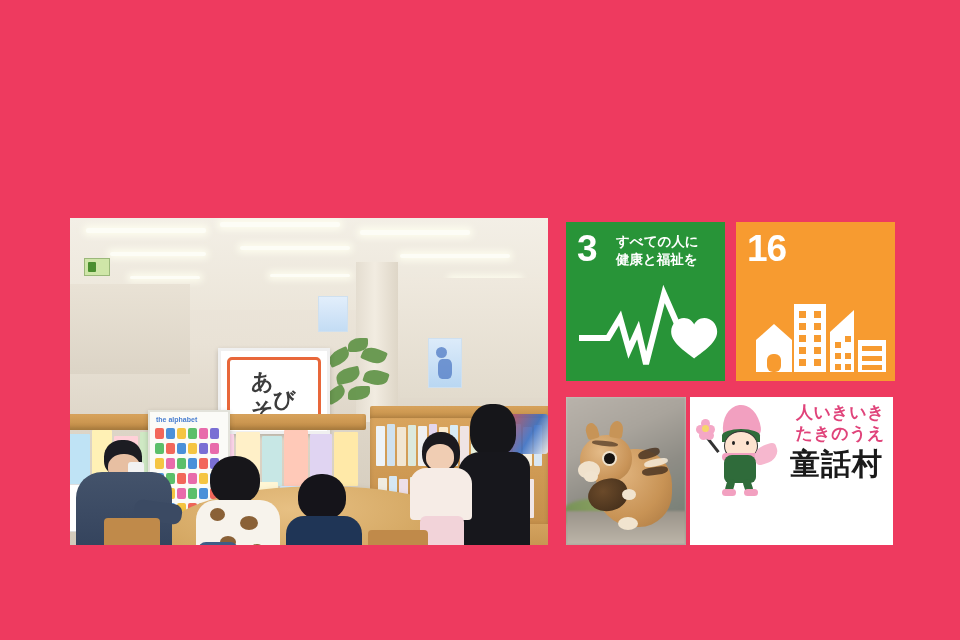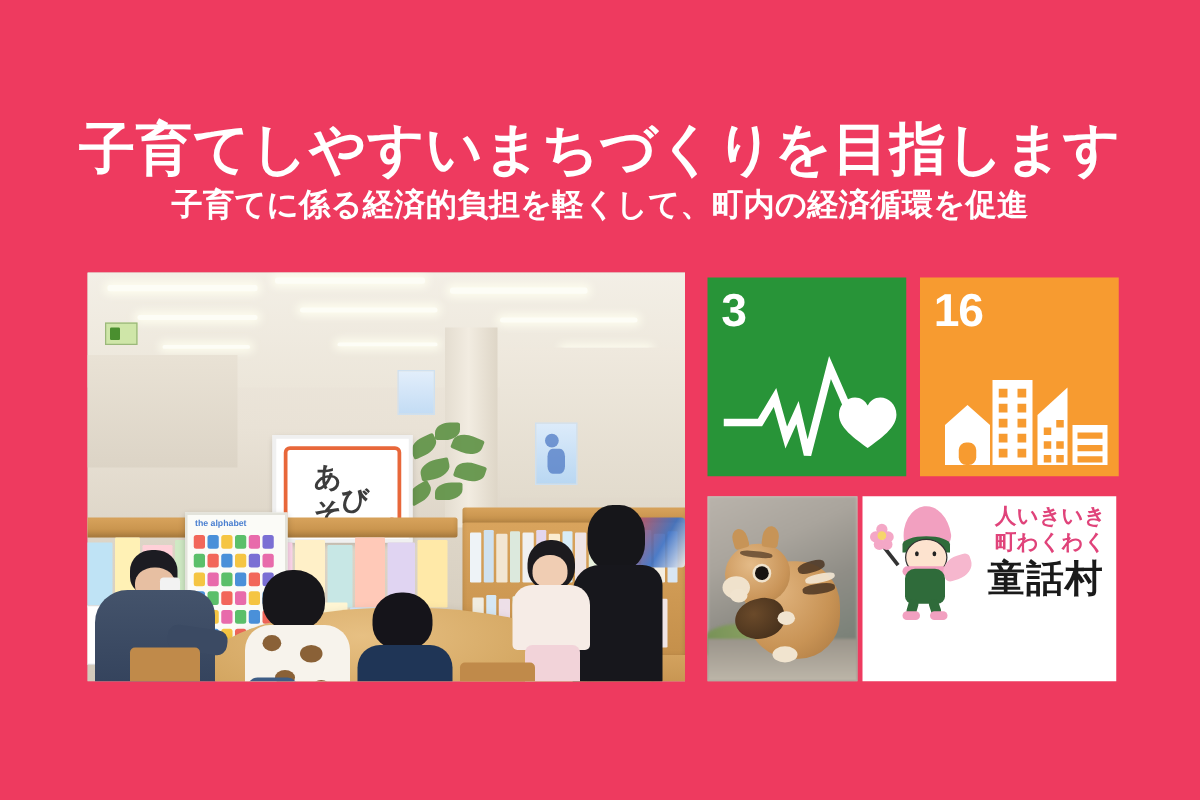--- a/index.html
+++ b/index.html
@@ -141,24 +141,20 @@
   .m-wand{position:absolute;left:-2px;top:22px;width:30px;height:3px;
     background:#333;transform:rotate(52deg);transform-origin:left center;}
   .m-flower{position:absolute;left:-6px;top:14px;width:20px;height:20px;}
   .m-petal{position:absolute;width:9px;height:9px;background:#f4a7c6;border-radius:50%;}
 </style>
 </head>
 <body>
 
 <div class="stage">
 
-  <div class="headline-block">
-    <div class="title">子育てしやすいまちづくりを目指します</div>
-    <div class="subtitle">子育てに係る経済的負担を軽くして、町内の経済循環を促進</div>
-  </div>
 
   <div class="photo" id="library-photo">
     <div class="lib-scene"></div>
     <div class="ceiling"></div>
 
     <div class="ceil-light" style="left:16px;top:10px;width:120px;height:5px;"></div>
     <div class="ceil-light" style="left:150px;top:4px;width:120px;height:5px;"></div>
     <div class="ceil-light" style="left:290px;top:12px;width:110px;height:5px;"></div>
     <div class="ceil-light" style="left:40px;top:34px;width:96px;height:4px;"></div>
     <div class="ceil-light" style="left:170px;top:28px;width:110px;height:4px;"></div>
@@ -365,20 +361,22 @@
       <div class="body" style="left:2px;top:36px;width:62px;height:52px;background:#f6ece6;border-radius:16px 16px 4px 4px;"></div>
       <div style="position:absolute;left:12px;top:84px;width:44px;height:36px;background:#f2d3d9;border-radius:6px;"></div>
     </div>
 
     <div class="chair-back" style="left:34px;top:300px;width:56px;height:46px;"></div>
     <div class="chair-back" style="left:298px;top:312px;width:60px;height:36px;"></div>
   </div>
 
   <div class="sdg" id="sdg-3">
     <div class="sdg-num">3</div>
+    <div class="sdg-txt">すべての人に
+健康と福祉を</div>
     <div class="sdg-art">
       <svg viewBox="0 0 159 103" width="159" height="103" aria-hidden="true">
         <polyline points="16,60 42,60 54,40 63,72 72,52 80,86 98,16 112,48" fill="none" stroke="#ffffff" stroke-width="6" stroke-linecap="square" stroke-linejoin="miter"></polyline>
         <path d="M113 57 c0-9 7-15 14-15 5 0 9 3 11 7 2-4 6-7 11-7 7 0 14 6 14 15 0 13-19 24-25 29 -6-5-25-16-25-29z" fill="#ffffff" transform="translate(-8,-6) scale(0.92) translate(10,8)"></path>
       </svg>
     </div>
   </div>
 
   <div class="sdg" id="sdg-11">
     <div class="sdg-num">16</div>
@@ -440,21 +438,21 @@
     <div class="cm-muz"></div>
     <div class="cm-nut"></div>
     <div class="cm-paw" style="left:18px;top:74px;width:14px;height:11px;"></div>
     <div class="cm-paw" style="left:56px;top:92px;width:14px;height:11px;"></div>
     <div class="cm-paw" style="left:52px;top:120px;width:20px;height:13px;"></div>
   </div>
 
   <div class="photo" id="town-logo">
     <div class="logo-inner">
       <div class="logo-top">人いきいき
-町わくわく</div>
+たきのうえ</div>
       <div class="logo-mid">童話村</div>
 
       <div class="mascot">
         <div class="m-hat"></div>
         <div class="m-hair"></div>
         <div class="m-face"></div>
         <div class="m-eye" style="left:30px;top:36px;"></div>
         <div class="m-eye" style="left:44px;top:36px;"></div>
         <div class="m-scarf"></div>
         <div class="m-wing"></div>

